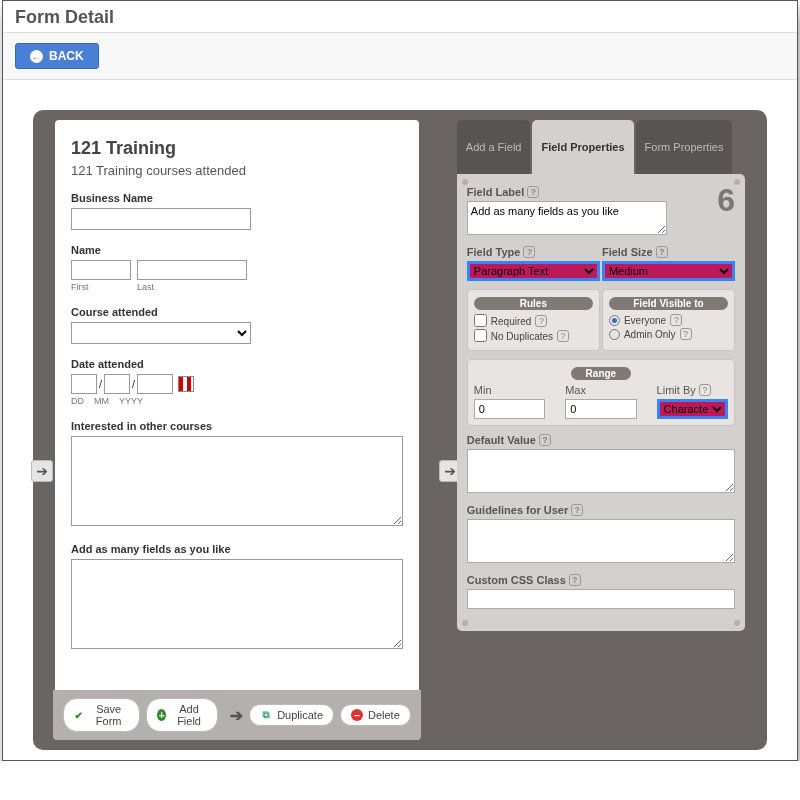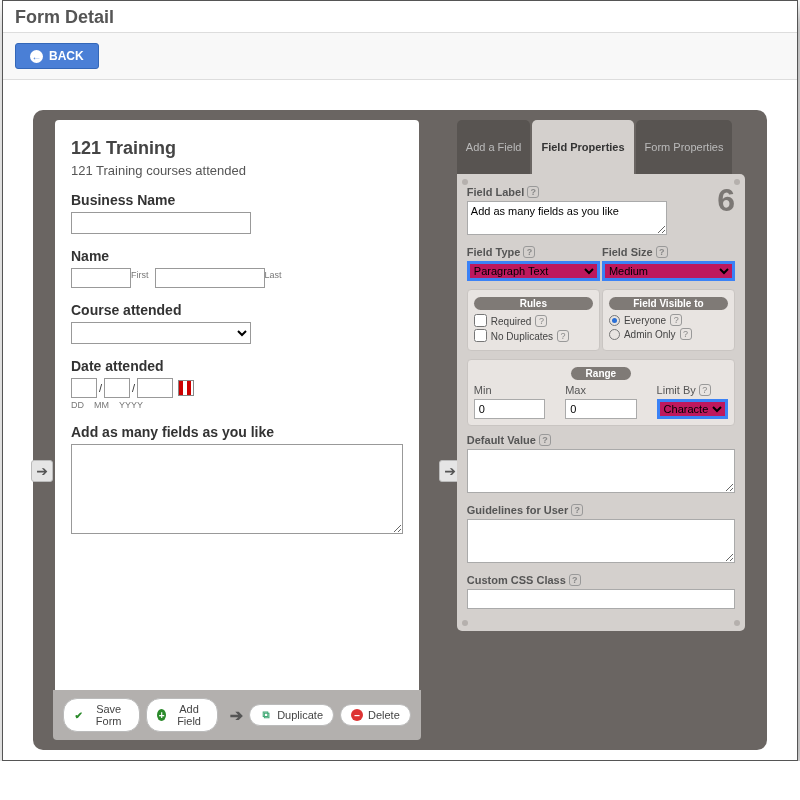--- a/index.html
+++ b/index.html
@@ -11,24 +11,24 @@
   .btn-back .circle { width:13px; height:13px; border-radius:50%; background:#fff; display:inline-flex; align-items:center; justify-content:center; color:#4a7fd6; font-size:10px; font-weight:bold; }
   .canvas-wrap { padding: 30px 30px 10px; background: #fff; }
   .canvas { background: #6a6562; border-radius: 10px; padding: 0; display: flex; position: relative; min-height: 640px; }
   .nav-arrow { position:absolute; top: 350px; width:22px; height:22px; background:#e5e5e5; border:1px solid #bbb; border-radius:3px; display:flex; align-items:center; justify-content:center; font-size:14px; color:#555; cursor:pointer; }
   .nav-left { left:-2px; }
   .nav-right { left: 406px; }
   .form-panel { background:#fff; margin: 10px 16px 10px 22px; width: 382px; border-radius:4px; padding: 18px 16px 10px; display:flex; flex-direction:column; }
   .form-title { font-size:18px; font-weight:bold; color:#444; }
   .form-desc { font-size:13px; color:#555; margin-top:4px; margin-bottom:14px; }
   .field-block { margin-bottom: 14px; }
-  .fl { font-size:14px; font-weight:bold; color:#333; display:block; margin-bottom:4px; }
+  .fl { font-size:11px; font-weight:bold; color:#333; display:block; margin-bottom:4px; }
   .inp { border:1px solid #999; padding:3px 4px; font-size:12px; background:#fff; }
   .name-row { display:flex; gap:6px; }
-  .name-row .col { display:flex; flex-direction:row; }
+  .name-row .col { display:flex; flex-direction:column; }
   .sublabel { font-size:9px; color:#777; margin-top:2px; }
   select.inp { width: 180px; height:22px; }
   .date-row { display:flex; align-items:center; gap:2px; font-size:11px; }
   .date-row .inp { width:26px; height:20px; }
   .date-row .yyyy { width:36px; }
   .cal-icon { width:16px; height:16px; display:inline-block; margin-left:3px; border:1px solid #888; background: repeating-linear-gradient(90deg, #c00, #c00 4px, #fff 4px, #fff 8px); }
   .date-labels { display:flex; gap:10px; font-size:9px; color:#777; margin-top:2px; }
   textarea.inp { width: 100%; resize: both; font-family:inherit; }
   .bottom-bar { margin-top:auto; background:#b3b0ae; margin-left:-18px; margin-right:-18px; margin-bottom:-10px; border-radius:0 0 4px 4px; padding:8px 10px; display:flex; gap:6px; align-items:center; }
   .pill { background:#fff; border:1px solid #bbb; border-radius:14px; padding:4px 10px; font-size:11px; display:inline-flex; align-items:center; gap:5px; cursor:pointer; color:#444; }
@@ -117,20 +117,24 @@
             <input class="inp yyyy" style="">
             <span class="cal-icon"></span>
           </div>
           <div class="date-labels">
             <span>DD</span>
             <span>MM</span>
             <span>YYYY</span>
           </div>
         </div>
 
+        <div class="field-block">
+          <label class="fl">Interested in other courses</label>
+          <textarea class="inp" style="height: 90px;"></textarea>
+        </div>
 
         <div class="field-block">
           <label class="fl">Add as many fields as you like</label>
           <textarea class="inp" style="height: 90px;"></textarea>
         </div>
 
         <div class="bottom-bar">
           <button class="pill">
               <span class="ic ic-check">✔</span>
               <span>Save Form</span>

